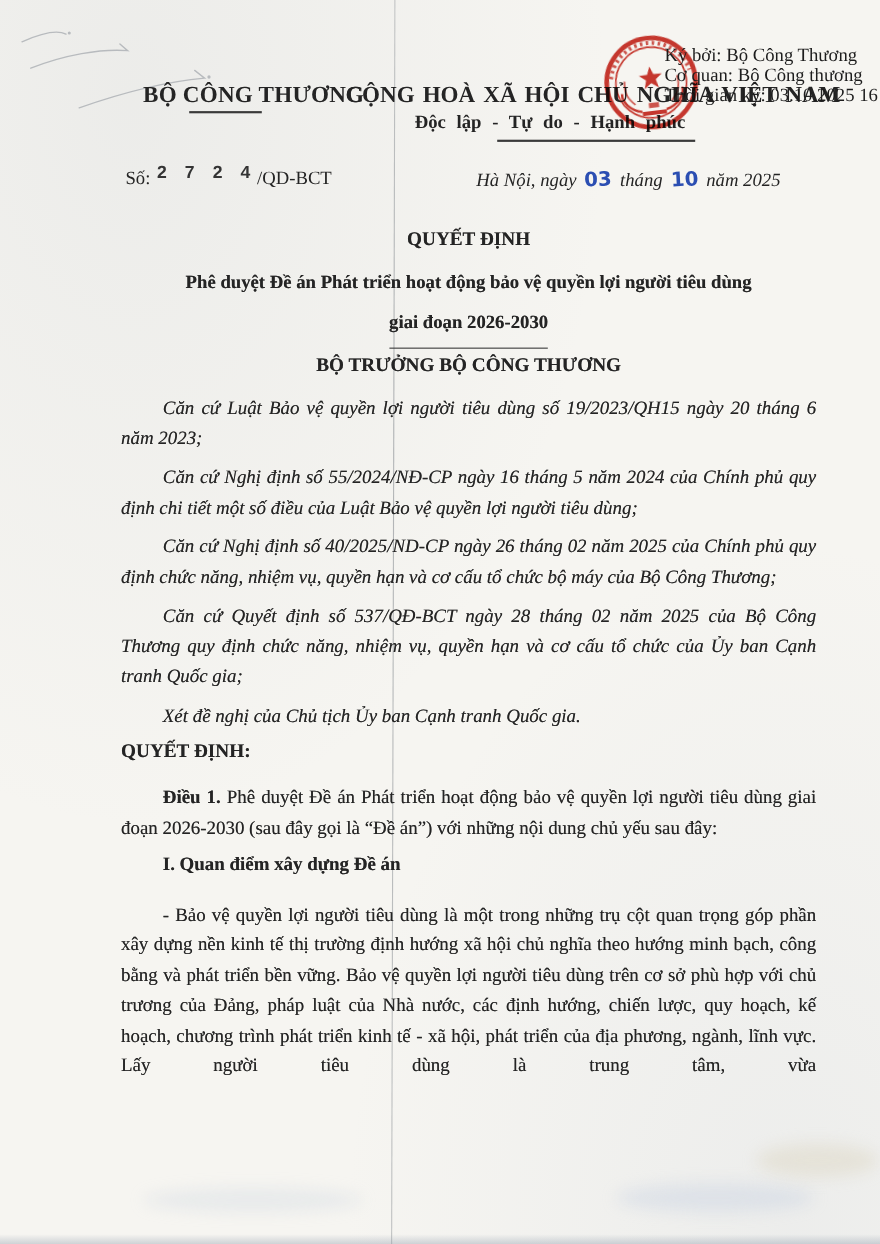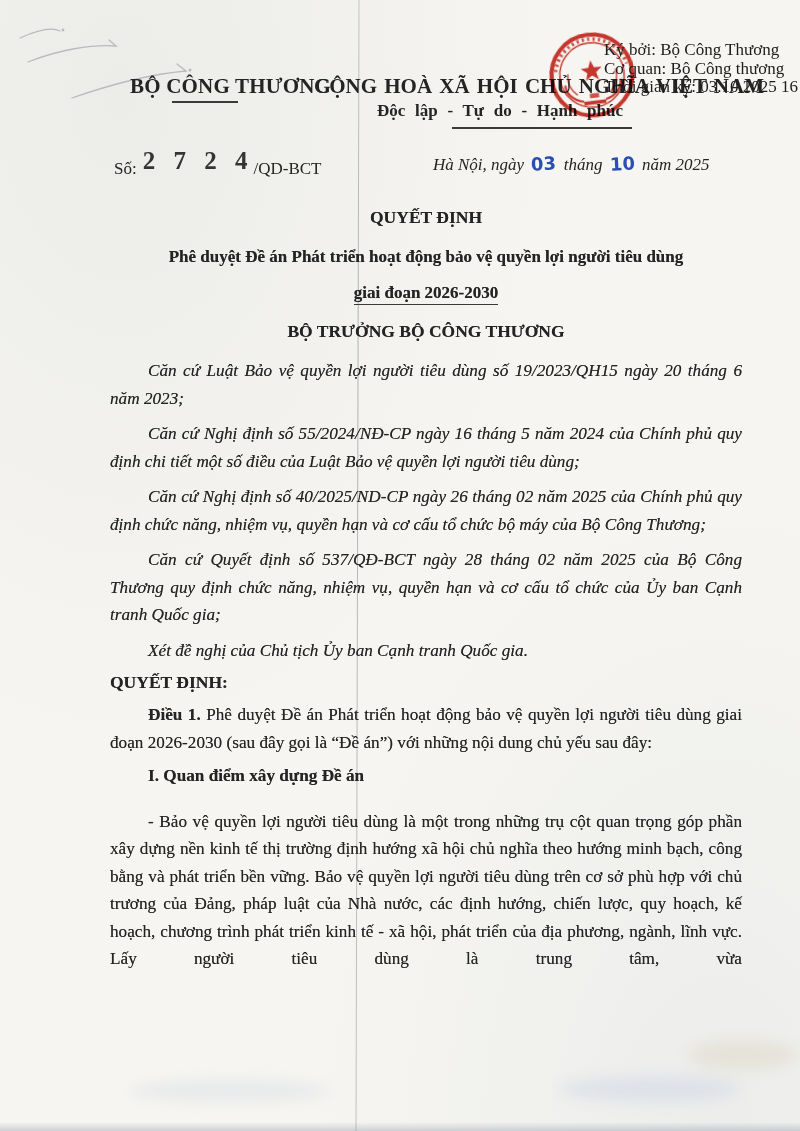--- a/index.html
+++ b/index.html
@@ -54,43 +54,43 @@
     color:var(--seal-red,#c8281e);
     mix-blend-mode:multiply;opacity:.92;
     transform:rotate(-7deg);filter:blur(.3px);
   }
   .sig{
     position:absolute;left:604px;top:41px;z-index:5;
     font-size:17px;line-height:18.5px;color:#1d1d1d;white-space:nowrap;
   }
   .doc-no{position:absolute;left:114px;top:152px;font-size:17px;}
   .doc-no .hand-num{
-    font-family:Liberation Serif, serif;font-size:25px;font-weight:600;
+    font-family:Liberation Sans, sans-serif;font-size:16px;font-weight:600;
     letter-spacing:6px;color:#343434;position:relative;top:-5px;margin:0 0 0 6px;
   }
   .date-line{position:absolute;left:433px;top:153px;font-size:17px;font-style:italic;font-weight:500;}
   .hand-blue{
     font-family:"DejaVu Sans",sans-serif;font-style:normal;font-weight:600;
     color:var(--handwriting-blue,#2b4eb2);font-size:18px;
     display:inline-block;transform:rotate(-3deg);margin:0 3px;
   }
   
   .doc-body{
     position:absolute;left:110px;top:200px;width:632px;
     font-size:17.2px;line-height:27.5px;
     text-shadow:0 0 .45px rgba(45,45,45,.65);
   }
   .h1{font-weight:bold;font-size:17.5px;text-align:center;margin:6px 0 16px;line-height:23px;}
   .subject{font-weight:bold;font-size:17px;text-align:center;margin:13px 0 0;line-height:23px;}
-  .subject .u{border-bottom:1.6px solid #3a3a3a;padding-bottom:2px;}
+  .subject .u{border-bottom:1.6px solid #3a3a3a;padding-bottom:14px;}
   .authority{font-weight:bold;font-size:17.5px;text-align:center;margin:16px 0 0;line-height:23px;}
   p.cite{font-style:italic;text-align:justify;text-indent:38px;margin:14px 0 0;}
   p.cite.tight{margin:8px 0 0;}
   .h2{font-weight:bold;font-size:17.5px;text-align:left;margin:7px 0 0;line-height:23px;}
-  p.norm{text-align:justify;text-indent:38px;margin:7px 0 0;}
+  p.norm{text-align:justify;text-indent:38px;margin:17px 0 0;}
   p.norm b{font-weight:bold;}
   .sec{font-weight:bold;font-size:17.2px;margin:6px 0 18px;text-indent:38px;}
   p.continues{text-align-last:justify;}
 </style>
 </head>
 <body>
 
 <div class="page">
 
   <svg class="scribbles" width="360" height="150" viewBox="0 0 360 150">

